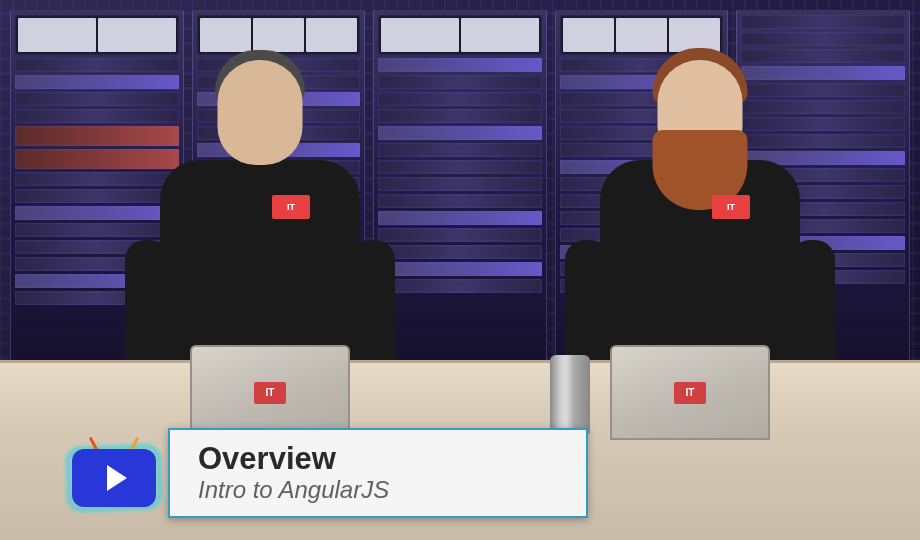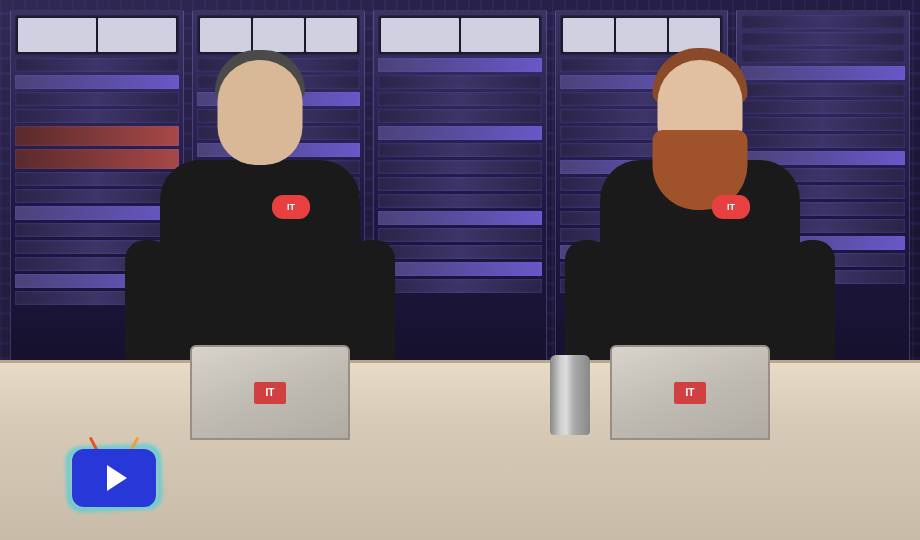--- a/index.html
+++ b/index.html
@@ -128,21 +128,21 @@
       background: #d8b896;
       border-radius: 10px;
     }
     .presenter .hand.l { left: -20px; }
     .presenter .hand.r { right: -20px; }
     .badge {
       position: absolute;
       top: 155px; left: 55%;
       width: 38px; height: 24px;
       background: #e84040;
-      border-radius: 11px;
+      border-radius: 2px;
       display: flex; align-items: center; justify-content: center;
       font-size: 9px; font-weight: bold; color: #fff;
     }
     
     
     .laptop {
       position: absolute;
       bottom: 100px;
       width: 160px;
       height: 95px;
@@ -410,13 +410,17 @@
 <div class="lower-third">
   <div class="logo-box">
     <div class="tv-logo">
       <div class="tv-body glow"></div>
       <div class="tv-antenna"></div>
       <div class="tv-body">
         <div class="tv-play"></div>
       </div>
     </div>
   </div>
+  <div class="title-card">
+    <div class="title-main">Overview</div>
+    <div class="title-sub">Intro to AngularJS</div>
+  </div>
 </div>
 
 </body></html>

